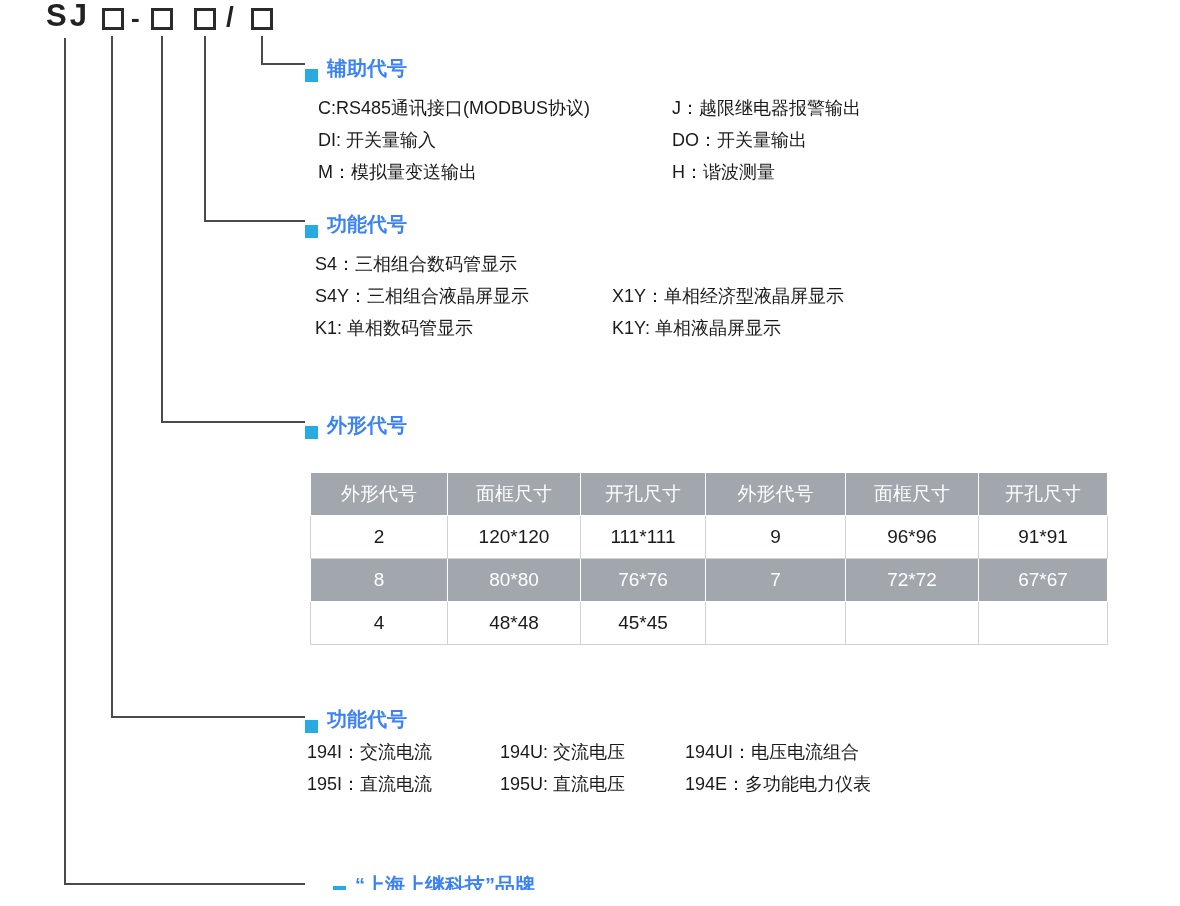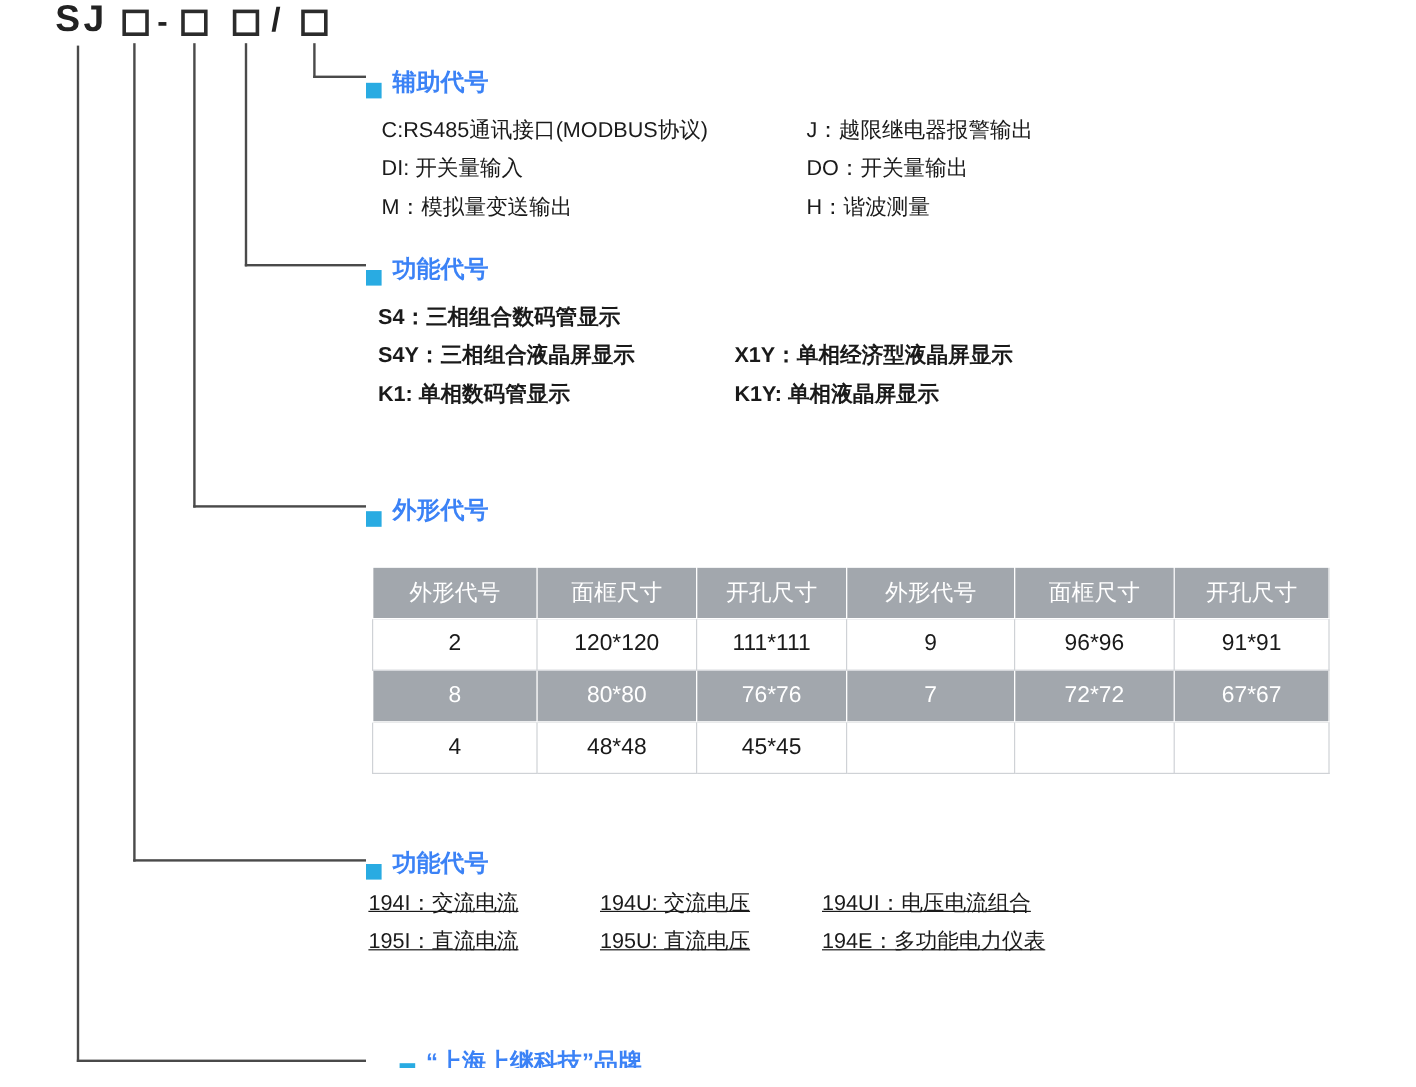--- a/index.html
+++ b/index.html
@@ -62,23 +62,23 @@
   .h-display  { left: 305px; top: 211px; }
   .h-shape    { left: 305px; top: 412px; }
   .h-function { left: 305px; top: 706px; }
   .h-brand    { left: 305px; top: 872px; padding-left: 28px; }
 
   
   .item-block { position: absolute; font-size: 18px; color: #1a1a1a; }
   .item-row { display: flex; line-height: 32px; white-space: nowrap; }
   .aux-block { left: 318px; top: 92px; }
   .aux-block .c1 { width: 354px; }
-  .display-block { left: 315px; top: 248px; line-height: 30px; font-weight: bold; }
+  .display-block { left: 315px; top: 248px; line-height: 30px; }
   .display-block .c1 { width: 297px; }
-  .function-block { left: 307px; top: 736px; text-decoration: underline; }
+  .function-block { left: 307px; top: 736px; }
   .function-block .c1 { width: 193px; }
   .function-block .c2 { width: 185px; }
   .function-block .row-indent .c3 { padding-left: 38px; }
 
   
   .shape-table-wrap { position: absolute; left: 310px; top: 472px; }
   table.shape-table {
     border-collapse: collapse; table-layout: fixed;
     width: 797px; font-size: 19px; color: #1a1a1a;
   }

